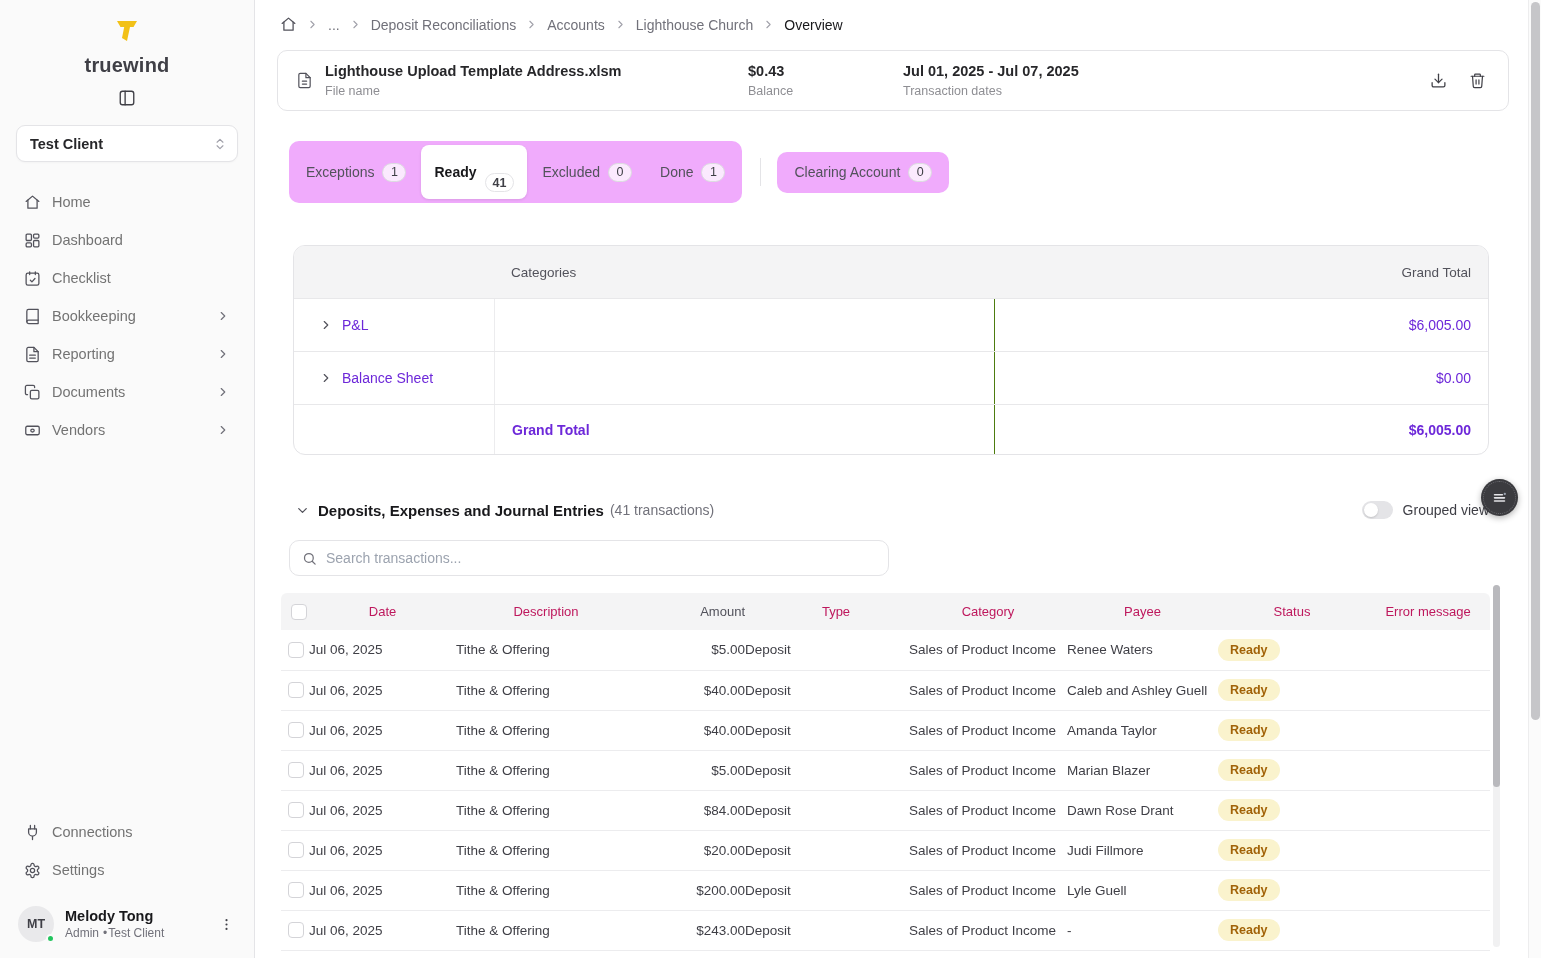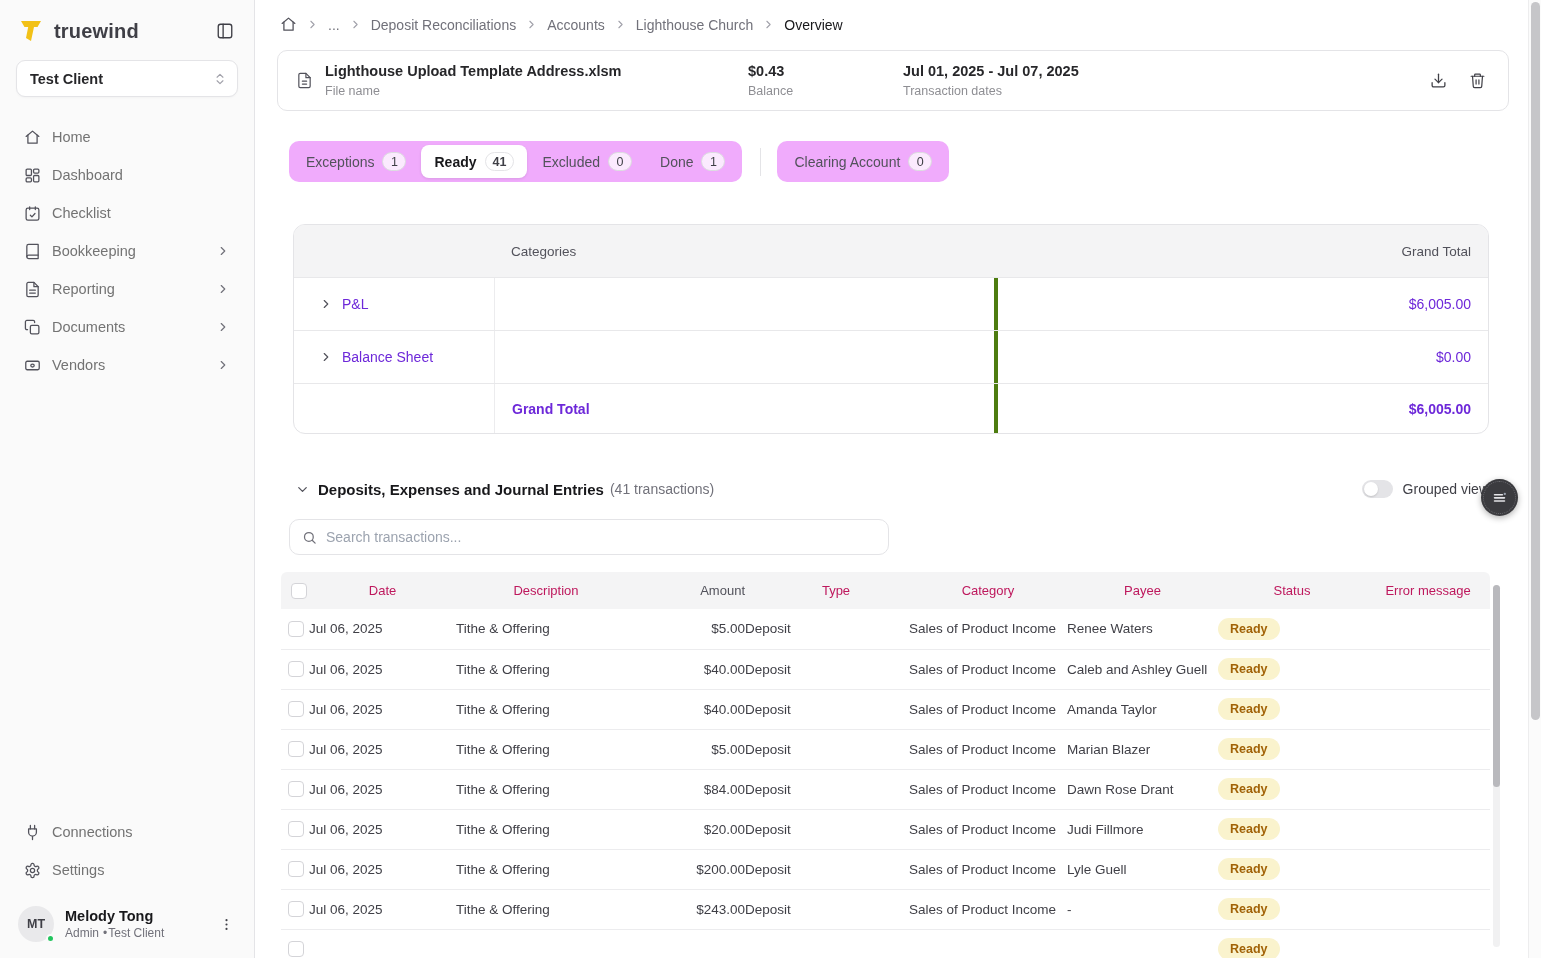--- a/index.html
+++ b/index.html
@@ -2,21 +2,21 @@
 <html><head>
 <meta charset="utf-8">
 <style>
   * { margin:0; padding:0; box-sizing:border-box; }
   html,body { width:1541px; height:958px; overflow:hidden; }
   body { font-family:"Liberation Sans","DejaVu Sans",sans-serif; background:#fff; color:#27272a; display:flex; position:relative; }
   svg { display:block; }
 
   
   .sidebar { width:255px; min-width:255px; height:100%; background:#fafafa; border-right:1px solid #e4e4e7; display:flex; flex-direction:column; padding:18px 16px 14px 16px; }
-  .brand-row { display:flex; align-items:center; gap:10px; padding:0 2px; }
+  .brand-row { display:flex; align-items:center; gap:10px; padding:0 2px;flex-direction:column; }
   .logo-t { width:26px; height:26px; }
   .brand-name { font-size:20px; font-weight:700; color:#3f3f46; letter-spacing:.2px; flex:1; }
   .panel-btn { color:#3f3f46; cursor:pointer; padding:2px; }
   .client-select { margin-top:16px; height:37px; background:#fff; border:1px solid #e4e4e7; border-radius:9px; display:flex; align-items:center; padding:0 10px 0 13px; font-size:14.5px; font-weight:600; color:#27272a; box-shadow:0 1px 2px rgba(0,0,0,.03); cursor:pointer; }
   .client-select .lbl { flex:1; }
   .nav { margin-top:22px; display:flex; flex-direction:column; gap:2px; }
   .nav-item { display:flex; align-items:center; gap:11px; height:36px; padding:0 8px; border-radius:8px; font-size:14.5px; color:#737373; cursor:pointer; }
   .nav-item .nicon { color:#52525b; width:17px; height:17px; }
   .nav-item .nlabel { flex:1; }
   .nav-item .chev { color:#71717a; }
@@ -49,29 +49,29 @@
   .fc-upload { width:265px; }
   .fc-dates { flex:1; }
   .fc-actions { display:flex; align-items:center; gap:22px; color:#3f3f46; padding-right:4px; }
   .fc-actions .act { cursor:pointer; }
 
   .tabs-row { display:flex; align-items:center; margin:30px 0 0 34px; }
   .tab-group { background:#f0abfc; border-radius:10px; padding:4px; display:flex; align-items:center; gap:2px; }
   .tab { display:flex; align-items:center; gap:8px; padding:7px 13px; border-radius:8px; font-size:14px; color:#52525b; cursor:pointer; white-space:nowrap; }
   .tab.active { background:#fff; color:#18181b; font-weight:600; box-shadow:0 1px 3px rgba(0,0,0,.10); }
   .count-pill { min-width:24px; text-align:center; font-size:12.5px; color:#3f3f46; background:rgba(255,255,255,.75); border:1px solid #dcdce0; border-radius:999px; padding:1.5px 7px; }
-  .tab.active .count-pill { background:#fff; border-color:#e4e4e7; }
+  .tab.active .count-pill { background:#fff; border-color:#e4e4e7;margin-top:21px; }
   .tabs-divider { width:1px; height:28px; background:#e4e4e7; margin:0 16px 0 18px; }
 
   .cat-card { margin:42px 52px 0 38px; border:1px solid #e4e4e7; border-radius:12px; overflow:hidden; }
   .cat-header { display:flex; background:#f4f4f5; height:52px; align-items:center; font-size:13.5px; color:#52525b; }
   .cat-row { display:flex; border-top:1px solid #e8e8ea; font-size:14px; color:#6d28d9; }
   .cat-c1 { width:200px; padding-left:25px; display:flex; align-items:center; gap:9px; }
   .cat-c2 { width:500px; padding-left:17px; display:flex; align-items:center; border-left:1px solid #ececee; }
-  .cat-c3 { flex:1; padding-right:17px; display:flex; align-items:center; justify-content:flex-end; border-left:4px solid #4d7c0f; }
+  .cat-c3 { flex:1; padding-right:17px; display:flex; align-items:center; justify-content:flex-end; border-left:1px solid #4d7c0f; }
   .cat-header .cat-c2, .cat-header .cat-c3 { border-left:none; }
   .cat-row { height:53px; }
   .cat-row.cat-footer { height:50px; }
   .cat-row .exp-chev { color:#52525b; cursor:pointer; }
   .cat-footer .cat-c2 { font-weight:700; }
   .cat-footer .cat-c3 { font-weight:700; }
 
   .section-head { display:flex; align-items:center; margin:46px 52px 0 40px; }
   .sh-chev { color:#52525b; cursor:pointer; margin-right:8px; }
   .sh-title { font-size:15px; font-weight:700; color:#18181b; }

